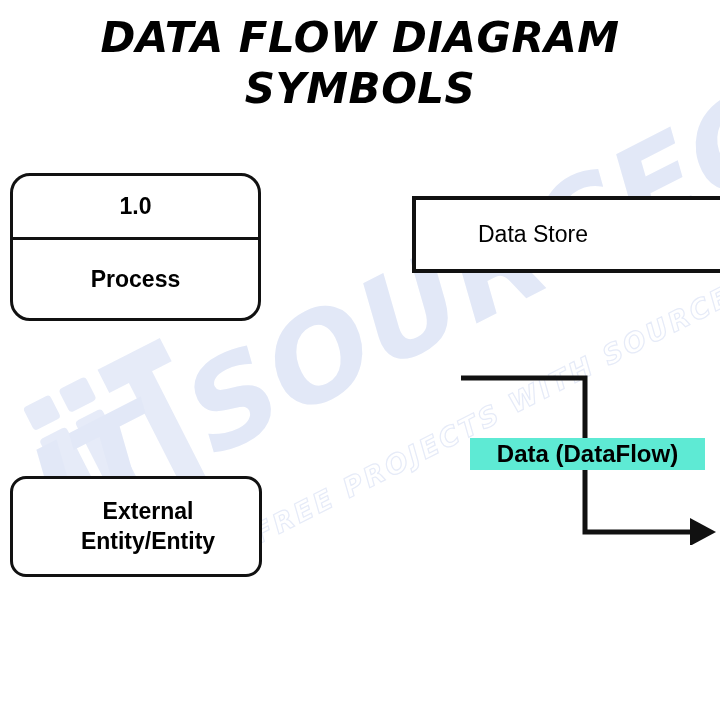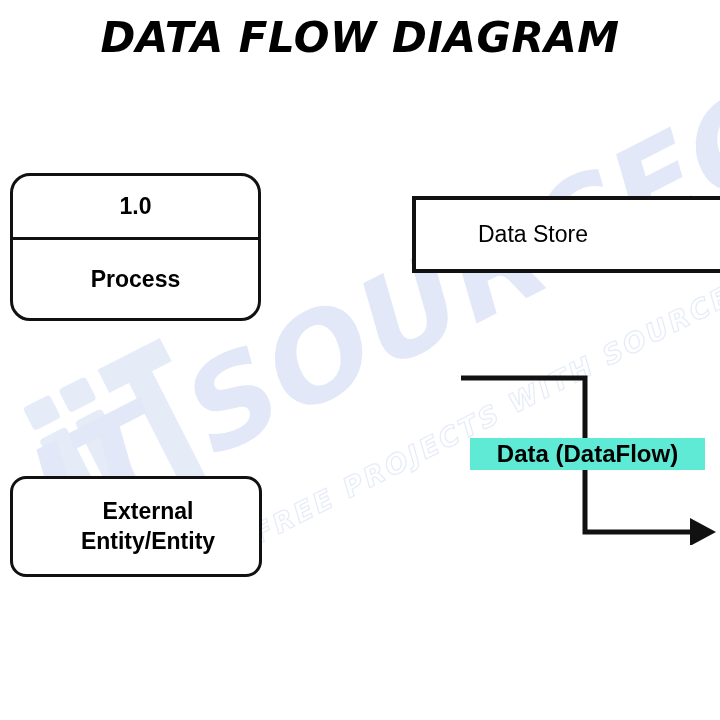--- a/index.html
+++ b/index.html
@@ -208,20 +208,21 @@
         <rect x="44" y="56" width="30" height="110" rx="4"></rect>
         <path d="M88 20 h70 v26 h-22 v120 h-26 V46 H88 Z"></path>
       </g>
     </svg>
     <div class="wm-big wm-sourcecode">IT SOURCECODE</div>
     <div class="wm-strip">FREE PROJECTS WITH SOURCE CODE</div>
   </div>
 
   <div id="title">
     <span class="line">DATA FLOW DIAGRAM</span>
+    <span class="line">SYMBOLS</span>
   </div>
 
   <div class="shape-layer">
 
     <div id="process-symbol">
       <div id="process-number">1.0</div>
       <div id="process-label">Process</div>
     </div>
 
     <div id="datastore-symbol">

